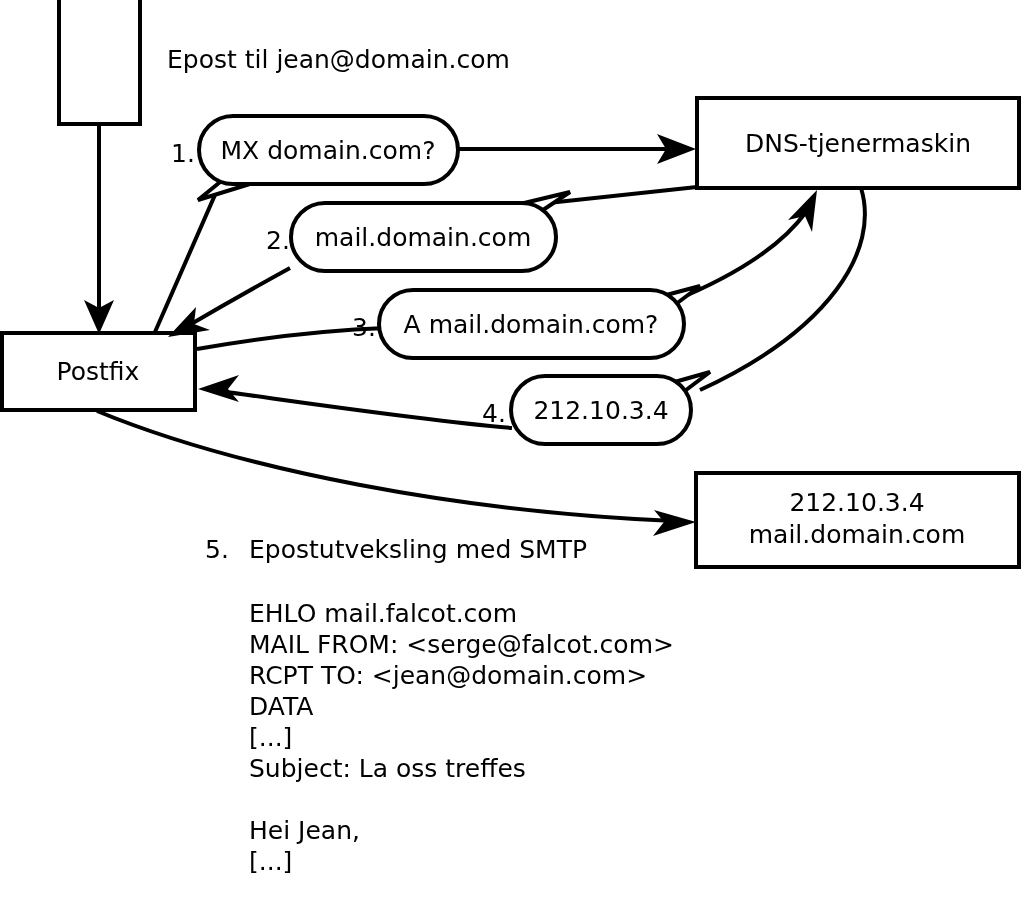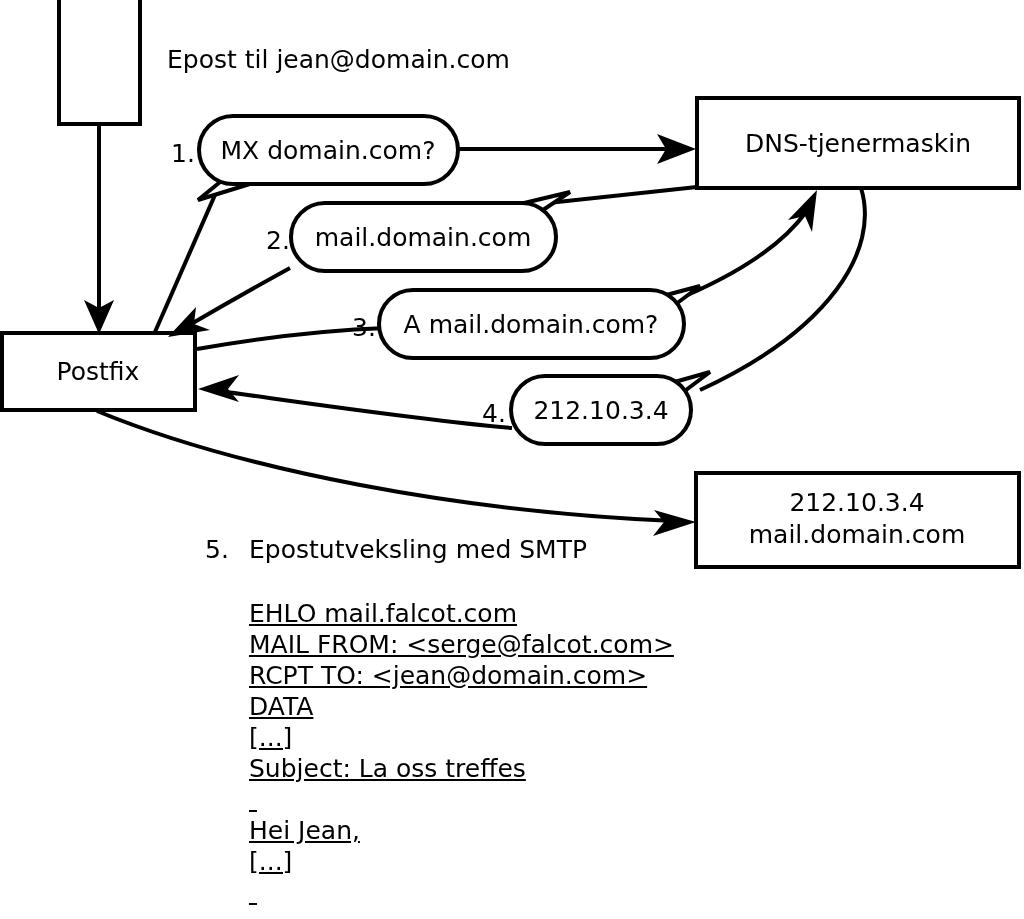--- a/index.html
+++ b/index.html
@@ -68,21 +68,21 @@
     position: absolute;
     left: 249px;
     top: 598px;
     width: 700px;
     font-family: "DejaVu Sans", "Liberation Sans", sans-serif;
     font-size: 25px;
     line-height: 31px;
     color: #000000;
     white-space: pre;
   }
-  .mono-line { height: 31px; text-decoration: underline; }
+  .mono-line { height: 31px; }
   .mono-line.blank { height: 31px; }
 </style>
 </head>
 <body>
 
 <div id="diagram-root">
 
   <svg id="diagram-svg" viewBox="0 0 1024 919" xmlns="http://www.w3.org/2000/svg">
 
     <rect class="node-box" x="59" y="-20" width="81" height="144"></rect>

